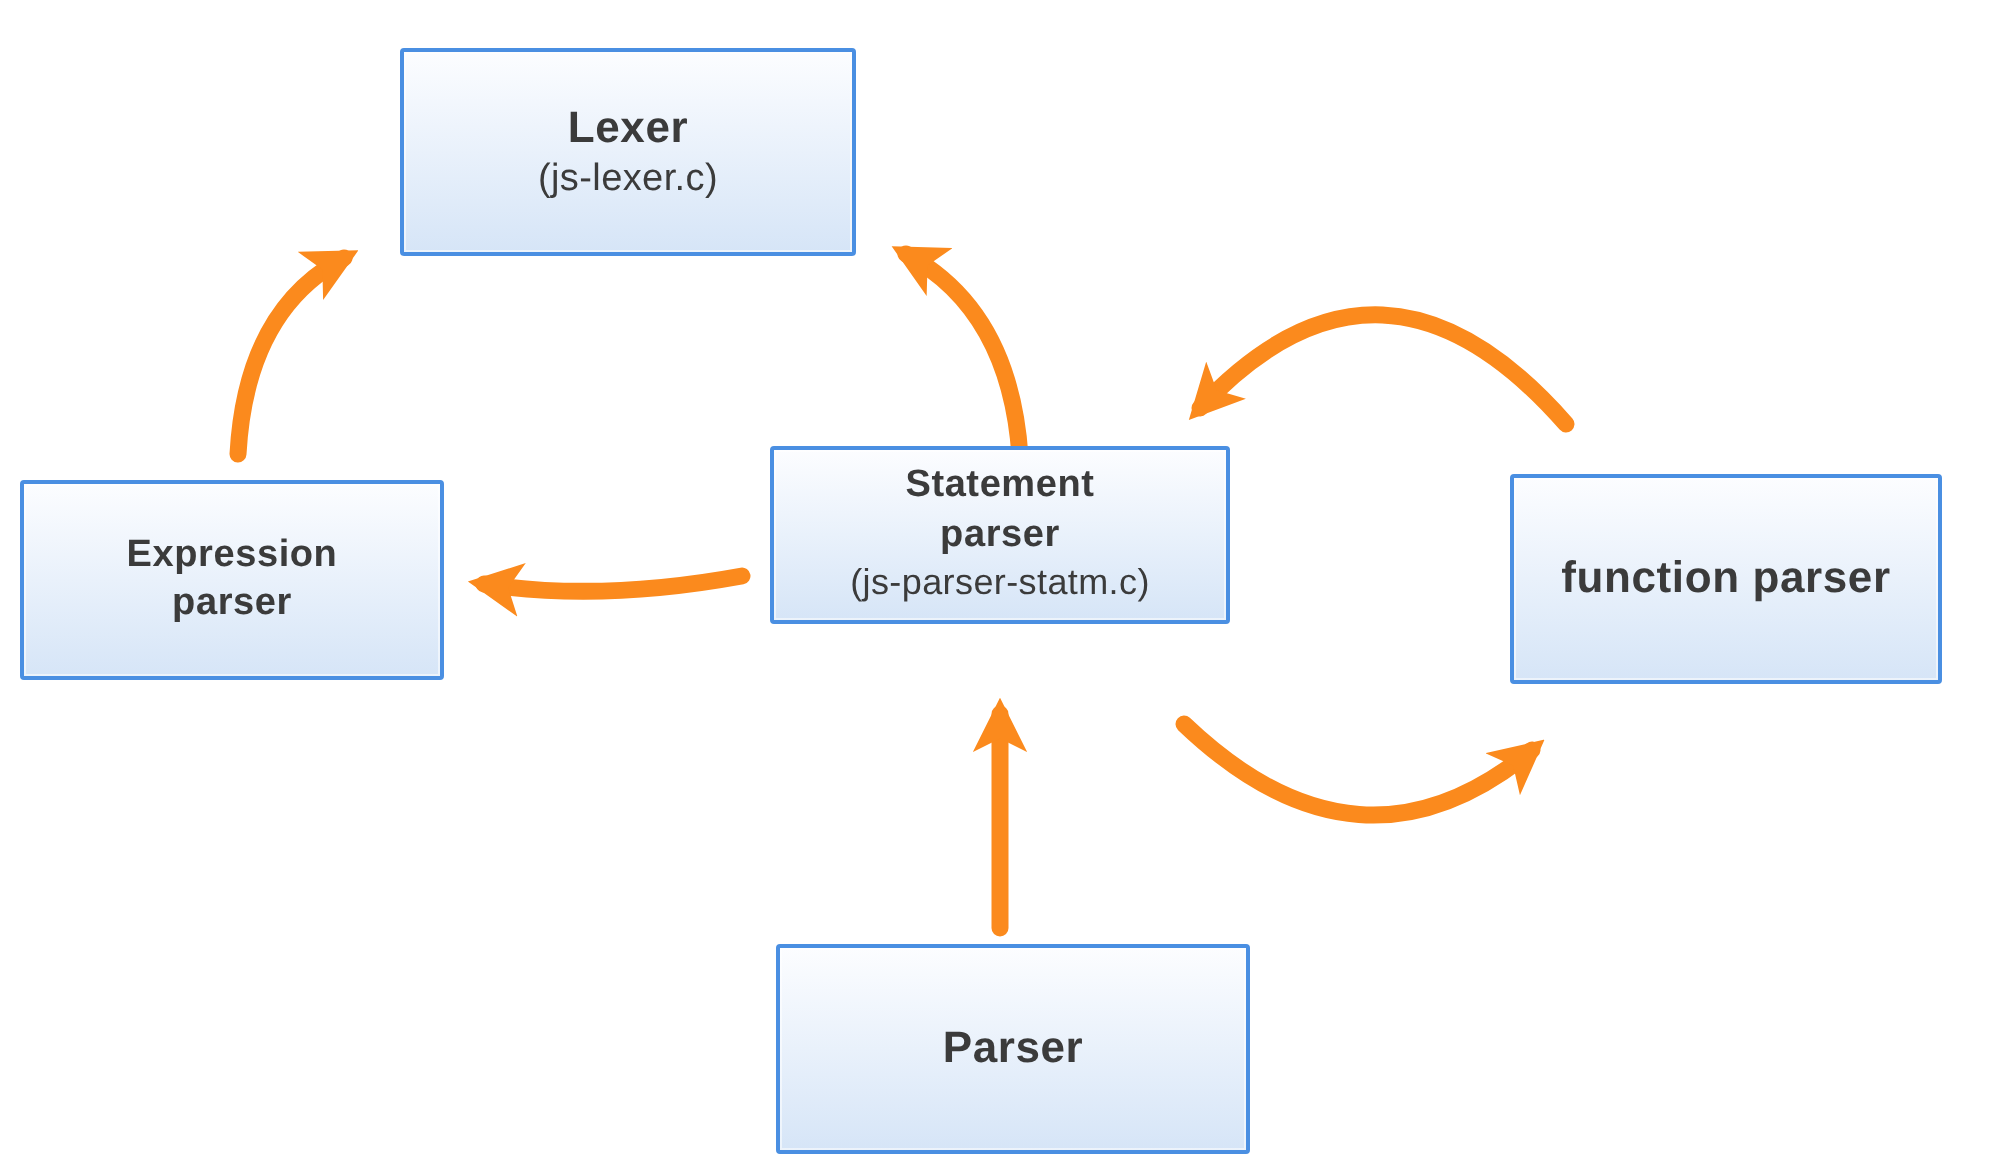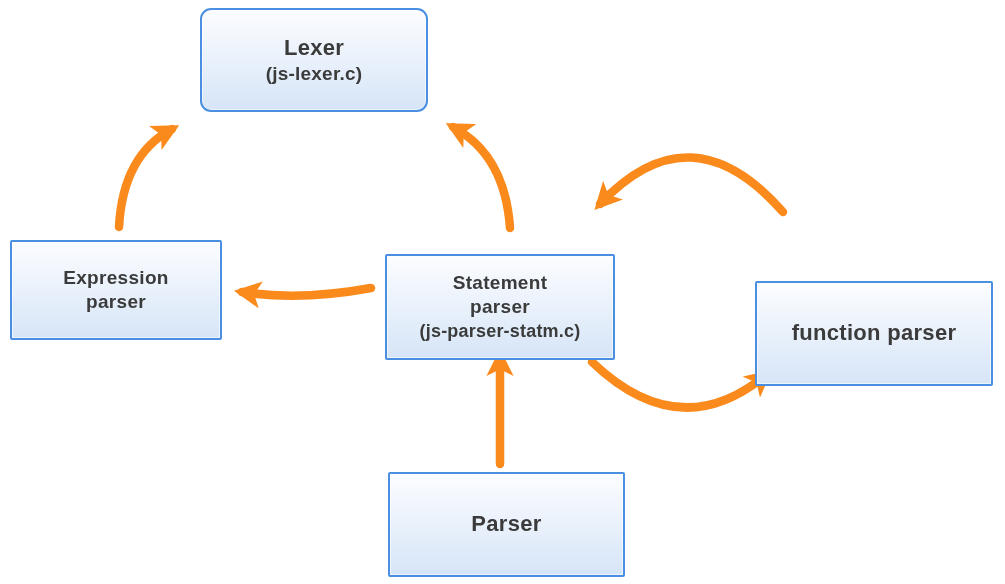--- a/index.html
+++ b/index.html
@@ -45,27 +45,27 @@
     flex-direction: column;
     align-items: center;
     justify-content: center;
     text-align: center;
     color: var(--text);
   }
   .title { line-height: 1.28; letter-spacing: 0.3px; }
   .title span { display: block; }
   .t-lg { font-size: 22px; font-weight: 700; }
   .t-md { font-size: 19px; font-weight: 600; }
-  .subtitle { font-size: 18px; font-weight: 700; line-height: 1.3; letter-spacing: 0.2px; }
+  .subtitle { font-size: 18px; font-weight: 400; line-height: 1.3; letter-spacing: 0.2px; }
   .sub-lg { font-size: 19px; }
 
-  .n-lexer      { left: 200px; top: 8px;   width: 228px; height: 104px; border-radius: 11px; }
+  .n-lexer      { left: 200px; top: 24px;   width: 228px; height: 104px; }
   .n-expression { left: 10px;  top: 240px; width: 212px; height: 100px; }
-  .n-statement  { left: 385px; top: 254px; width: 230px; height: 106px; }
-  .n-function   { left: 755px; top: 237px; width: 238px; height: 105px; margin-top: 44px; }
+  .n-statement  { left: 385px; top: 223px; width: 230px; height: 89px; }
+  .n-function   { left: 755px; top: 237px; width: 216px; height: 105px; }
   .n-parser     { left: 388px; top: 472px; width: 237px; height: 105px; }
 </style>
 </head>
 <body>
 
 <div class="canvas">
 
   <svg class="arrows" viewBox="0 0 1005 584" xmlns="http://www.w3.org/2000/svg">
     <defs>
       <marker id="arrowhead" viewBox="0 0 10 10" refX="7" refY="5" markerWidth="3.2" markerHeight="3.2" orient="auto-start-reverse">

